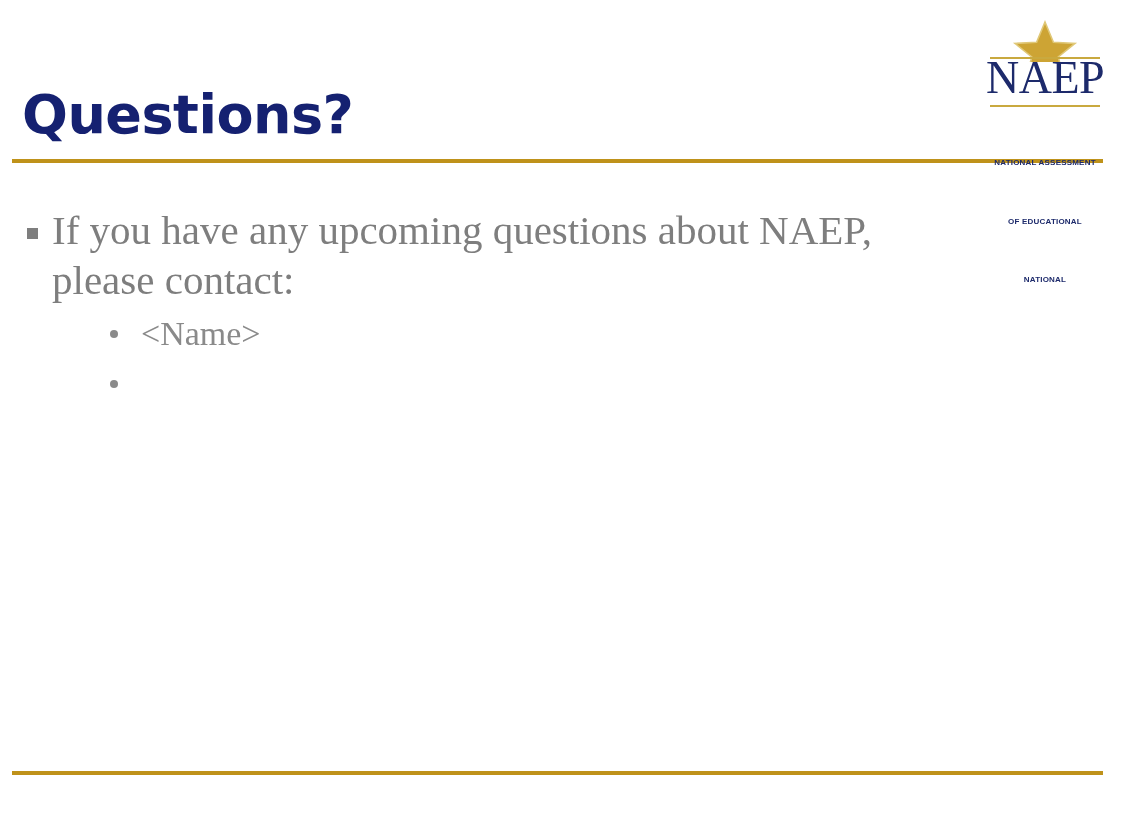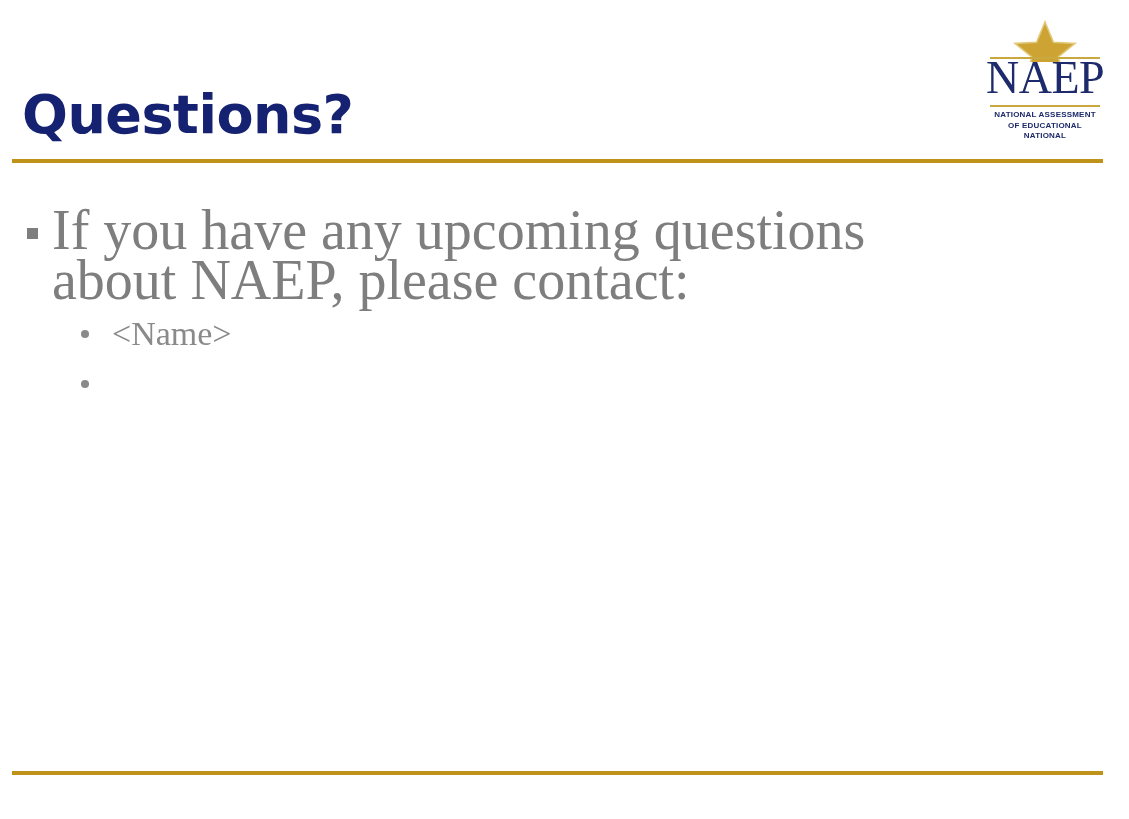--- a/index.html
+++ b/index.html
@@ -66,38 +66,39 @@
     left: 0;
     top: 205px;
     width: 1020px;
   }
 
   .bullet-l1 {
     position: relative;
     padding-left: 52px;
     color: #7e7e7e;
     font-family: "Liberation Serif", serif;
-    font-size: 56px;
+    font-size: 41px;
     line-height: 50px;
     width: 930px;
   }
   .bullet-l1 .marker-square {
     position: absolute;
     left: 27px;
     top: 23px;
     width: 11px;
     height: 11px;
     background: #7e7e7e;
   }
   .bullet-l1 .text {
     display: block;
   }
 
   .sub-list {
     margin-top: 4px;
+    margin-left: 29px;
   }
   .bullet-l2 {
     position: relative;
     padding-left: 112px;
     color: #8a8a8a;
     font-family: "Liberation Serif", serif;
     font-size: 34px;
     line-height: 50px;
     height: 50px;
   }
@@ -161,21 +162,21 @@
     top: 90px;
     width: 122px;
     text-align: center;
     font-family: "Liberation Sans", sans-serif;
     font-weight: bold;
     font-size: 8px;
     line-height: 10.5px;
     letter-spacing: 0.2px;
     color: #1d2a6b;
   }
-  .naep-logo .caption span { display: block; }
+  .naep-logo .caption span { display: block; margin-top: 48px; }
 </style>
 </head>
 <body>
 
 <div class="slide">
 
   <div class="slide-title">Questions?</div>
 
   <div class="rule-top"></div>
 

